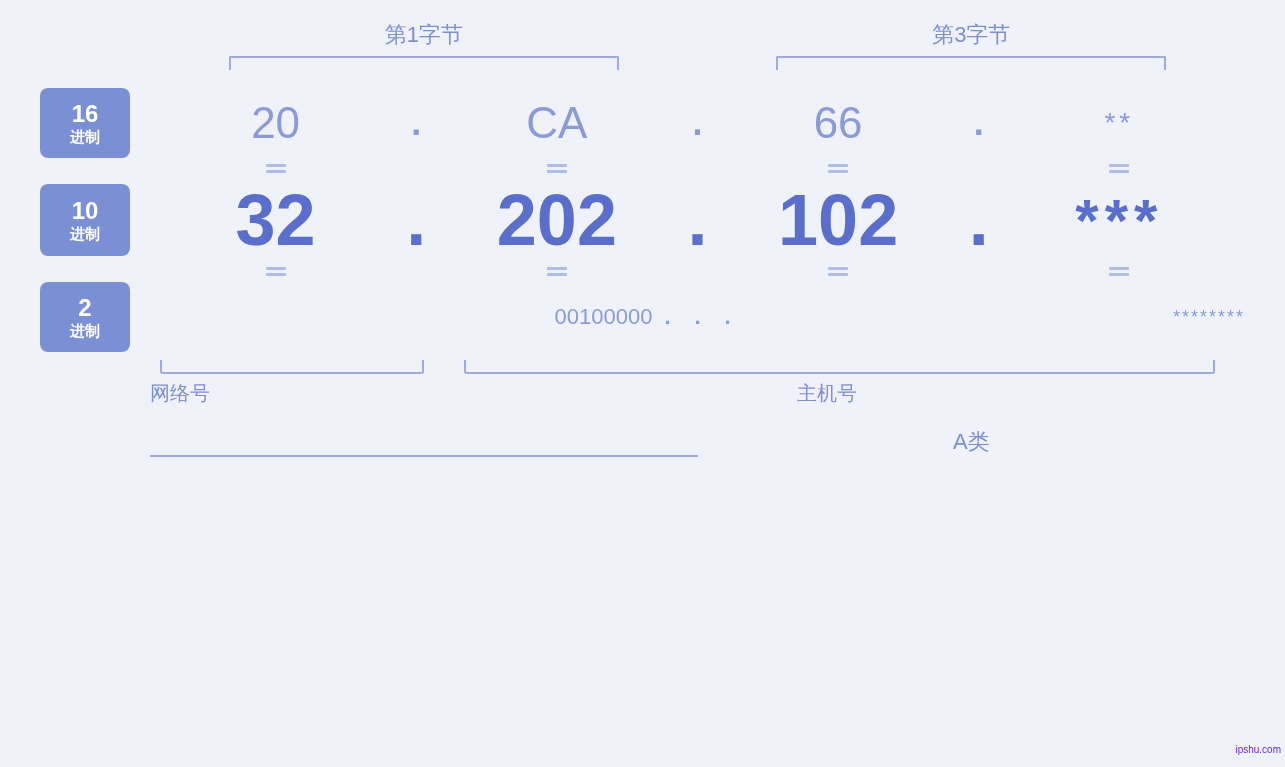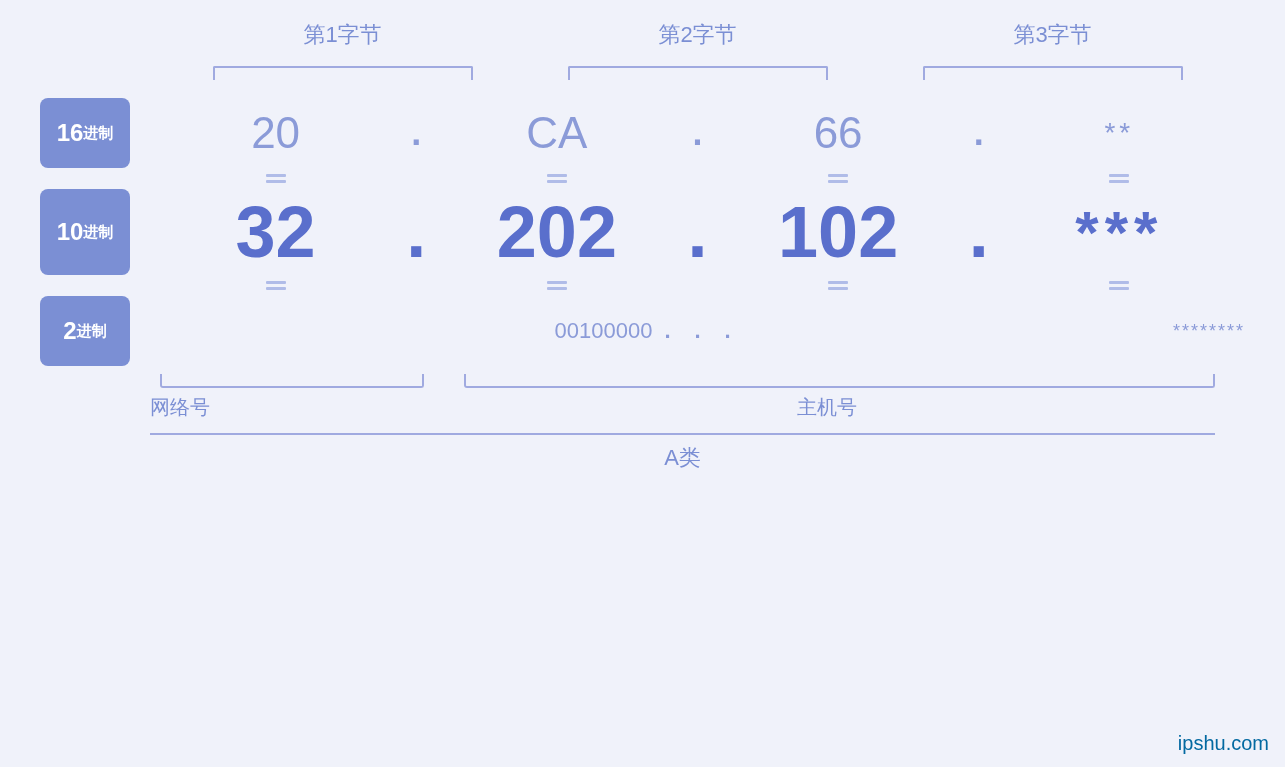--- a/index.html
+++ b/index.html
@@ -36,21 +36,21 @@
       flex: 1;
       display: flex;
       flex-direction: column;
       align-items: center;
     }
 
     .byte-label {
       color: #7b8fd4;
       font-size: 22px;
       font-weight: 400;
-      margin-bottom: 16px;
+      margin-bottom: 6px;
     }
 
     .bracket-top {
       width: 80%;
       height: 14px;
       border: 2px solid #a0aae0;
       border-bottom: none;
       border-radius: 2px 2px 0 0;
     }
 
@@ -60,20 +60,21 @@
       width: 100%;
     }
 
     .row-label {
       width: 90px;
       min-width: 90px;
       height: 70px;
       background: #7b8fd4;
       border-radius: 8px;
       display: flex;
+      flex-direction: column;
       align-items: center;
       justify-content: center;
       margin-right: 20px;
       color: white;
       font-size: 20px;
       font-weight: 600;
       line-height: 1.2;
     }
 
     .row-label .base-num {
@@ -145,47 +146,43 @@
       width: 20px;
       height: 3px;
       background: #b0bce8;
       border-radius: 1px;
     }
 
     
     .watermark {
       position: absolute;
       bottom: 12px;
-      right: 16px;
-      color: #0369a1;
-      font-size: 20px;
+      right: 4px;
+      color: #6d28d9;
+      font-size: 10px;
     }
 
     
     .dot-cell {
       width: 30px;
       text-align: center;
       flex-shrink: 0;
     }
   </style>
 </head>
 <body>
 
 <div class="container">
 
   <div class="header-row">
     <div class="byte-col">
       <div class="byte-label">第1字节</div>
       <div class="bracket-top"></div>
     </div>
     <div style="width:30px; flex-shrink:0;"></div>
-    <div class="byte-col">
-      <div class="byte-label">第2字节</div>
-      <div class="bracket-top"></div>
-    </div>
     <div style="width:30px; flex-shrink:0;"></div>
     <div class="byte-col">
       <div class="byte-label">第3字节</div>
       <div class="bracket-top"></div>
     </div>
     <div style="width:30px; flex-shrink:0;"></div>
   </div>
 
   <div class="data-row" style="margin-top:8px;">
     <div class="row-label">
@@ -227,21 +224,21 @@
     <div style="width:30px; flex-shrink:0;"></div>
     <div class="equals-col">
       <div class="equals-sign">
           <span></span>
           <span></span>
         </div>
     </div>
   </div>
 
   <div class="data-row">
-    <div class="row-label" style="height:86px;">
+    <div class="row-label" style="height:72px;">
       <span class="base-num">10</span>
       <span class="base-text">进制</span>
     </div>
     <div class="cells-area">
       <div class="cell-value large">32</div>
       <div class="dot-cell" style="color:#5a6fcc; font-size:72px; font-weight:700;">.</div>
       <div class="cell-value large">202</div>
       <div class="dot-cell" style="color:#5a6fcc; font-size:72px; font-weight:700;">.</div>
       <div class="cell-value large">102</div>
       <div class="dot-cell" style="color:#5a6fcc; font-size:72px; font-weight:700;">.</div>
@@ -305,20 +302,20 @@
       </div>
     </div>
   </div>
 
   <div style="display:flex; width:100%; padding-left:110px; margin-top:6px;">
     <div style="flex:1; text-align:left; color:#7b8fd4; font-size:20px;">网络号</div>
     <div style="width:30px; flex-shrink:0;"></div>
     <div style="flex:3; text-align:center; color:#7b8fd4; font-size:20px; padding-right:30px;">主机号</div>
   </div>
 
-  <div style="display:flex; width:100%; padding-left:110px; margin-top:12px; flex-direction:column;">
+  <div style="display:flex; width:100%; padding-left:110px; margin-top:12px; flex-direction:row;">
     <div style="width:calc(100% - 30px); border-bottom:2px solid #a0aae0;"></div>
     <div style="text-align:center; color:#7b8fd4; font-size:22px; margin-top:8px; width:calc(100% - 30px);">A类</div>
   </div>
 
   <div class="watermark">ipshu.com</div>
 
 </div>
 
 </body></html>

